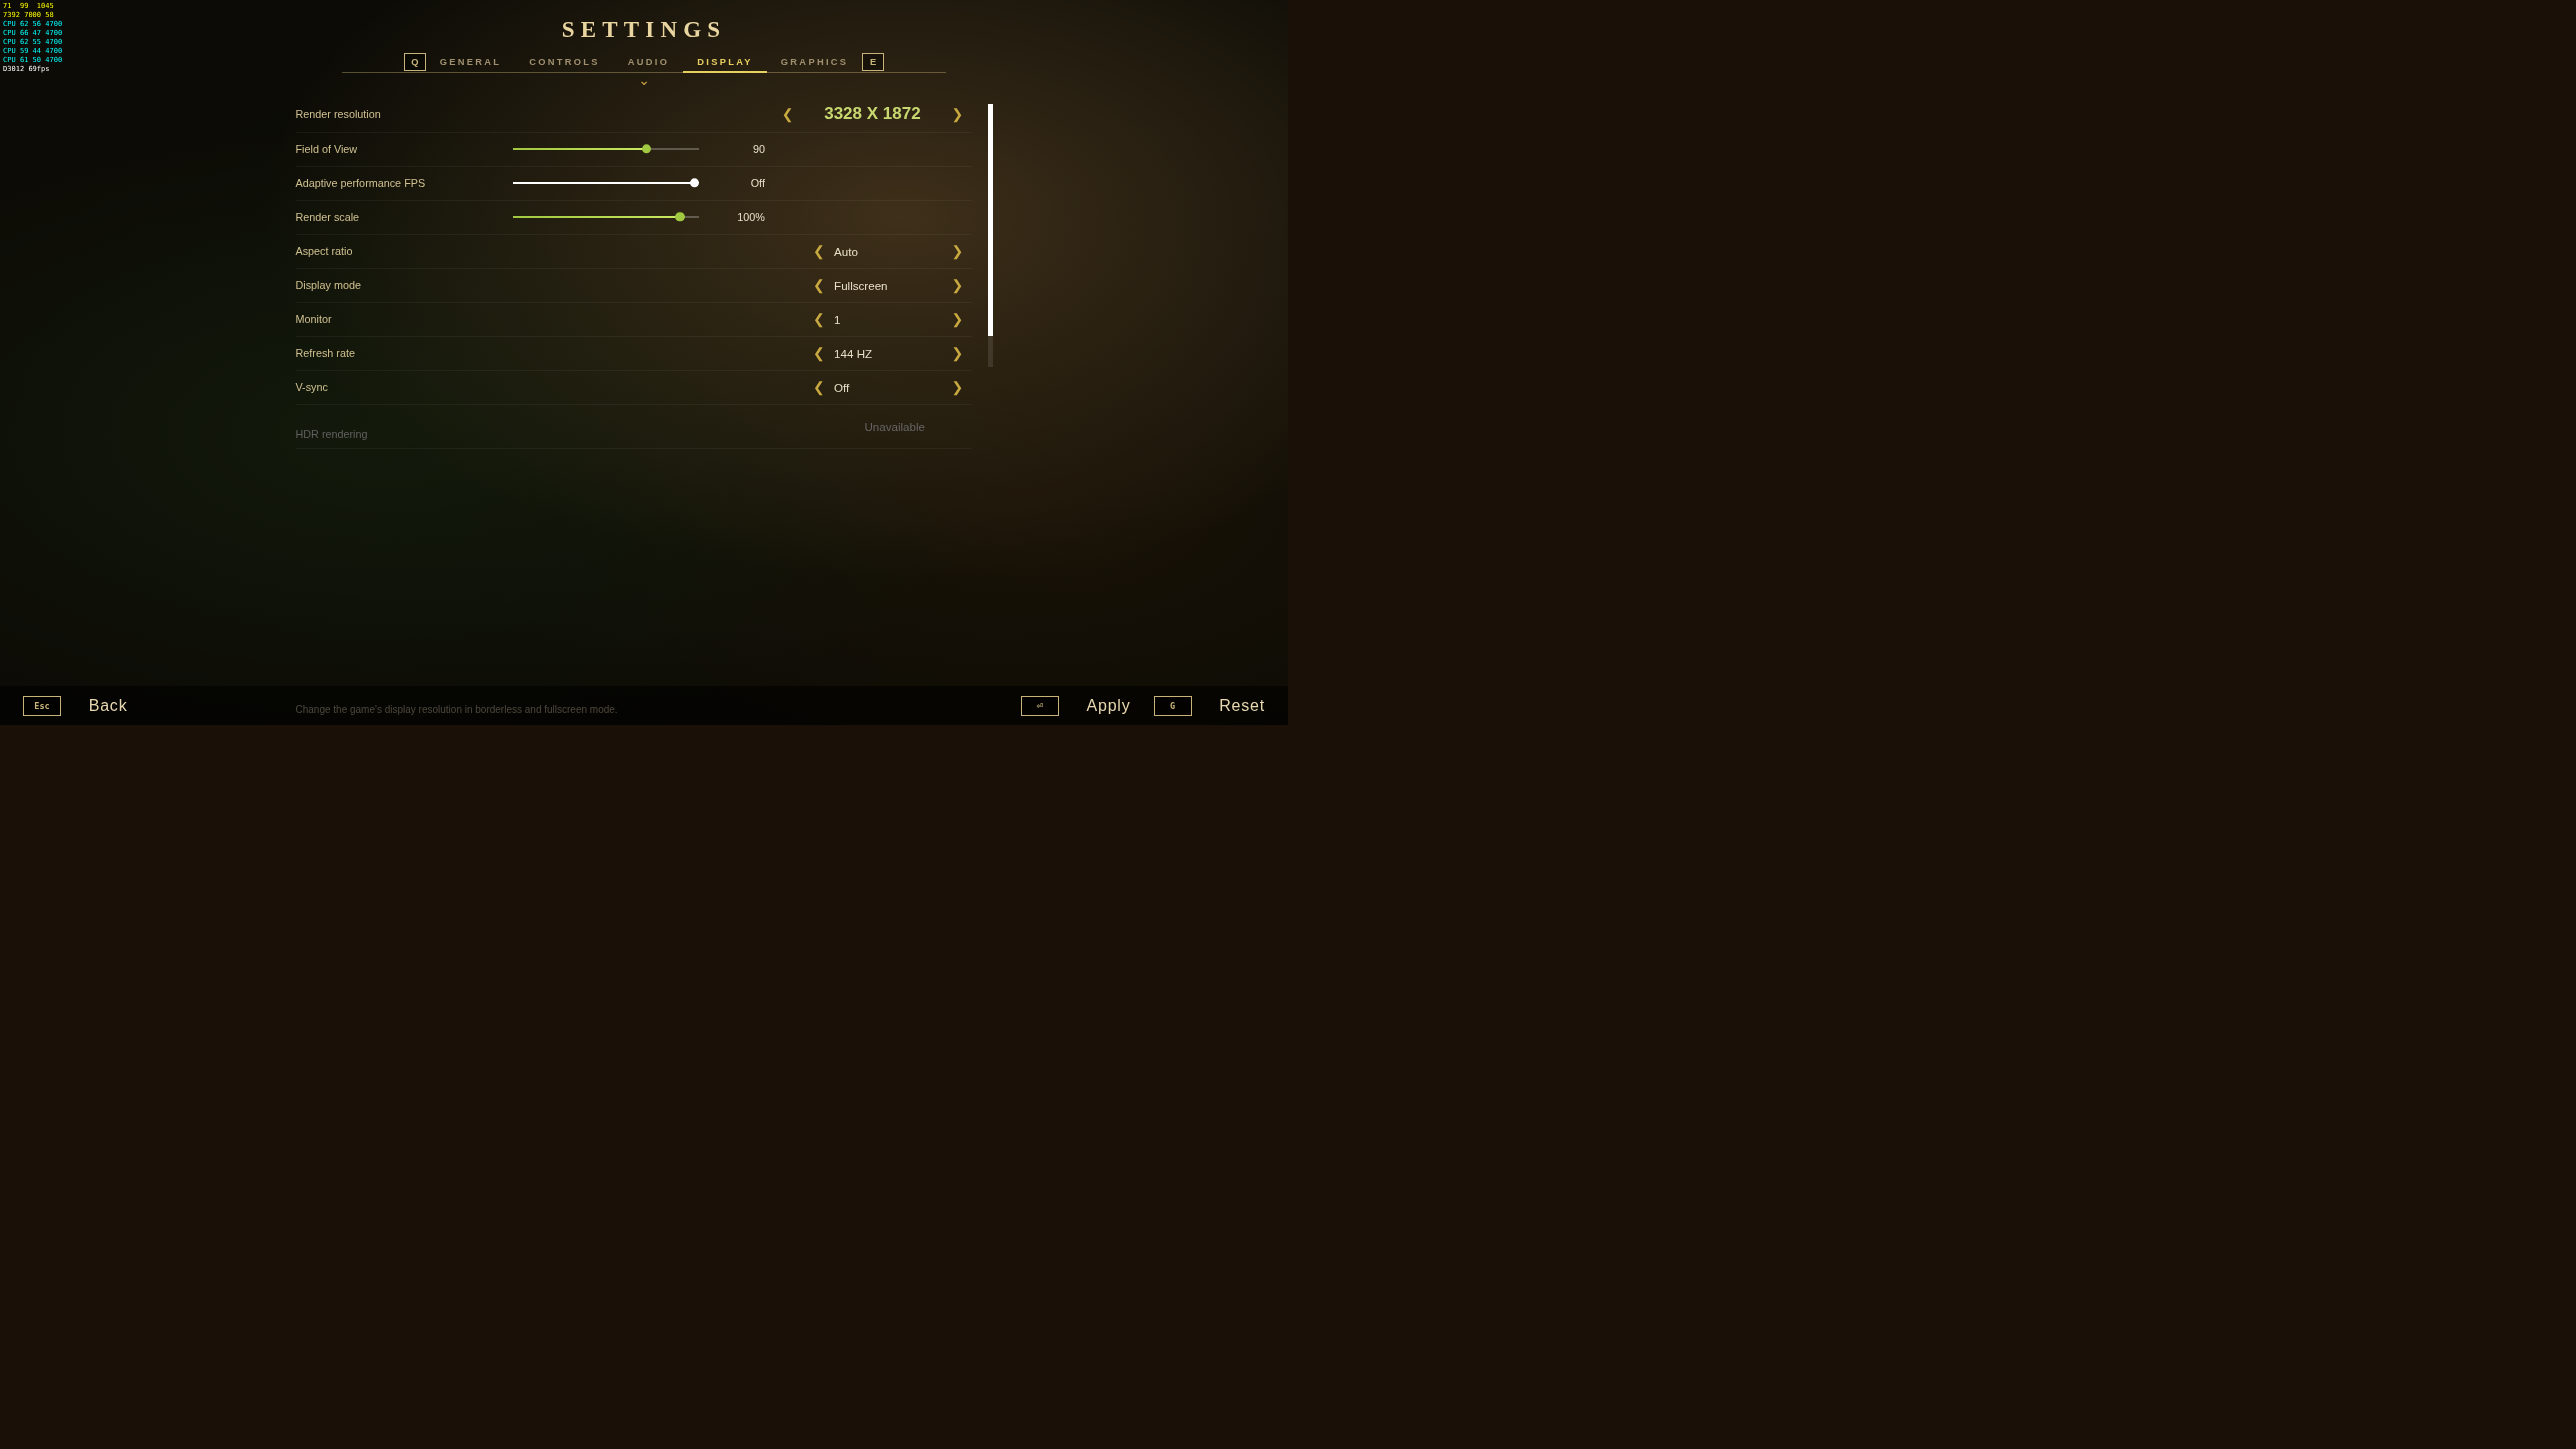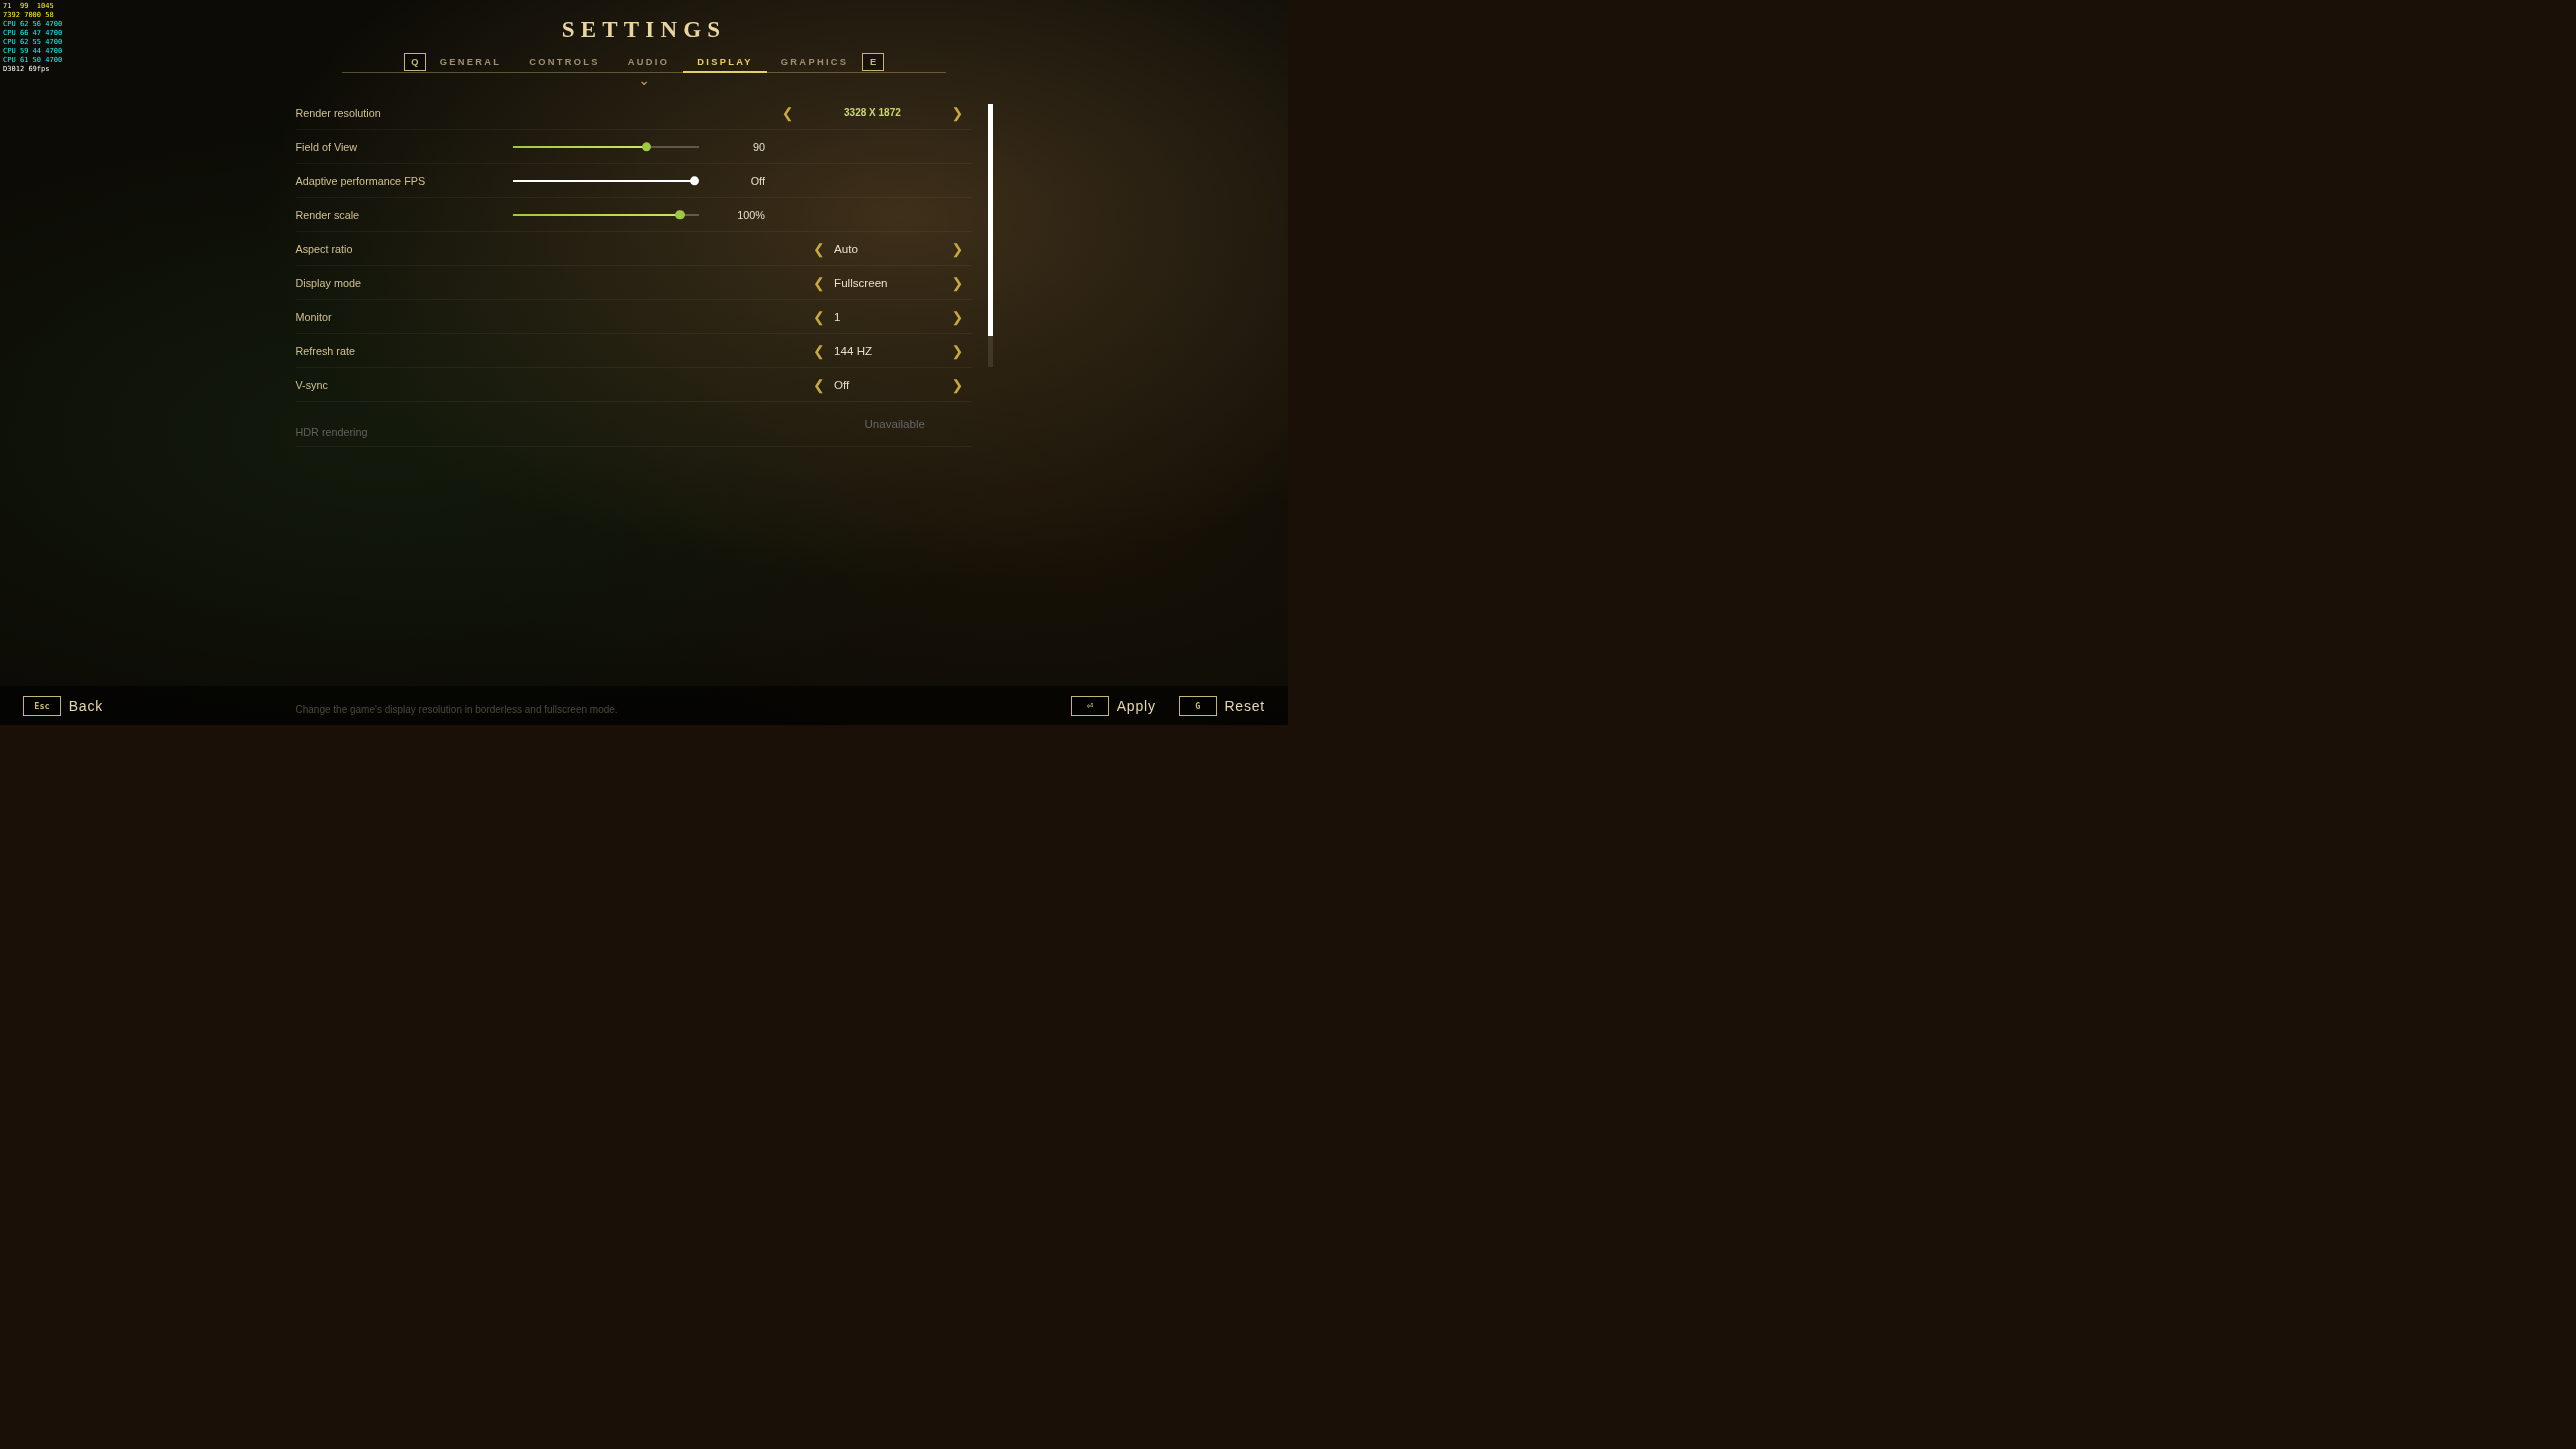--- a/index.html
+++ b/index.html
@@ -298,41 +298,42 @@
       align-items: center;
       justify-content: center;
       font-size: 8.5px;
       color: #c8b478;
       font-weight: bold;
       background: rgba(0,0,0,0.5);
       font-family: monospace;
     }
 
     .bottom-action-label {
-      font-size: 14px;
+      font-size: 16px;
       color: #e8d8b0;
       letter-spacing: 0.8px;
       font-family: 'Arial', sans-serif;
+      margin-left: 20px;
     }
 
     .bottom-right {
       display: flex;
       gap: 23px;
     }
 
     
     .resolution-control {
       display: flex;
       align-items: center;
       gap: 7.7px;
     }
 
     .resolution-value {
       color: #c8d870;
-      font-size: 10px;
+      font-size: 17px;
       font-family: 'Arial', sans-serif;
       min-width: 124px;
       text-align: center;
       font-weight: 600;
     }
   </style>
 </head>
 <body>
 
 <div class="bg"></div>

